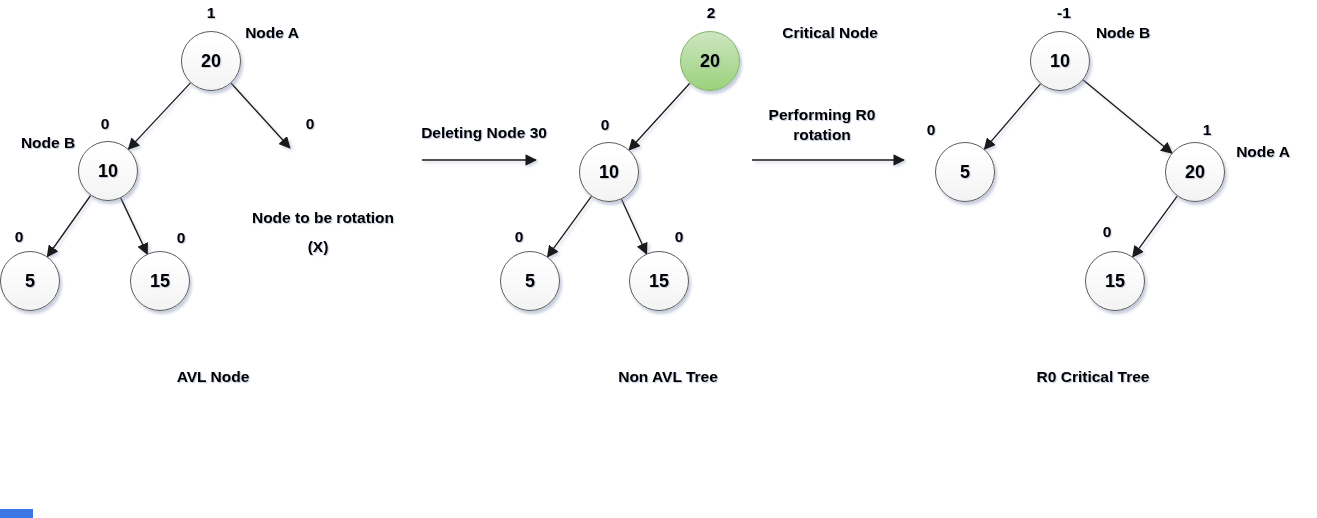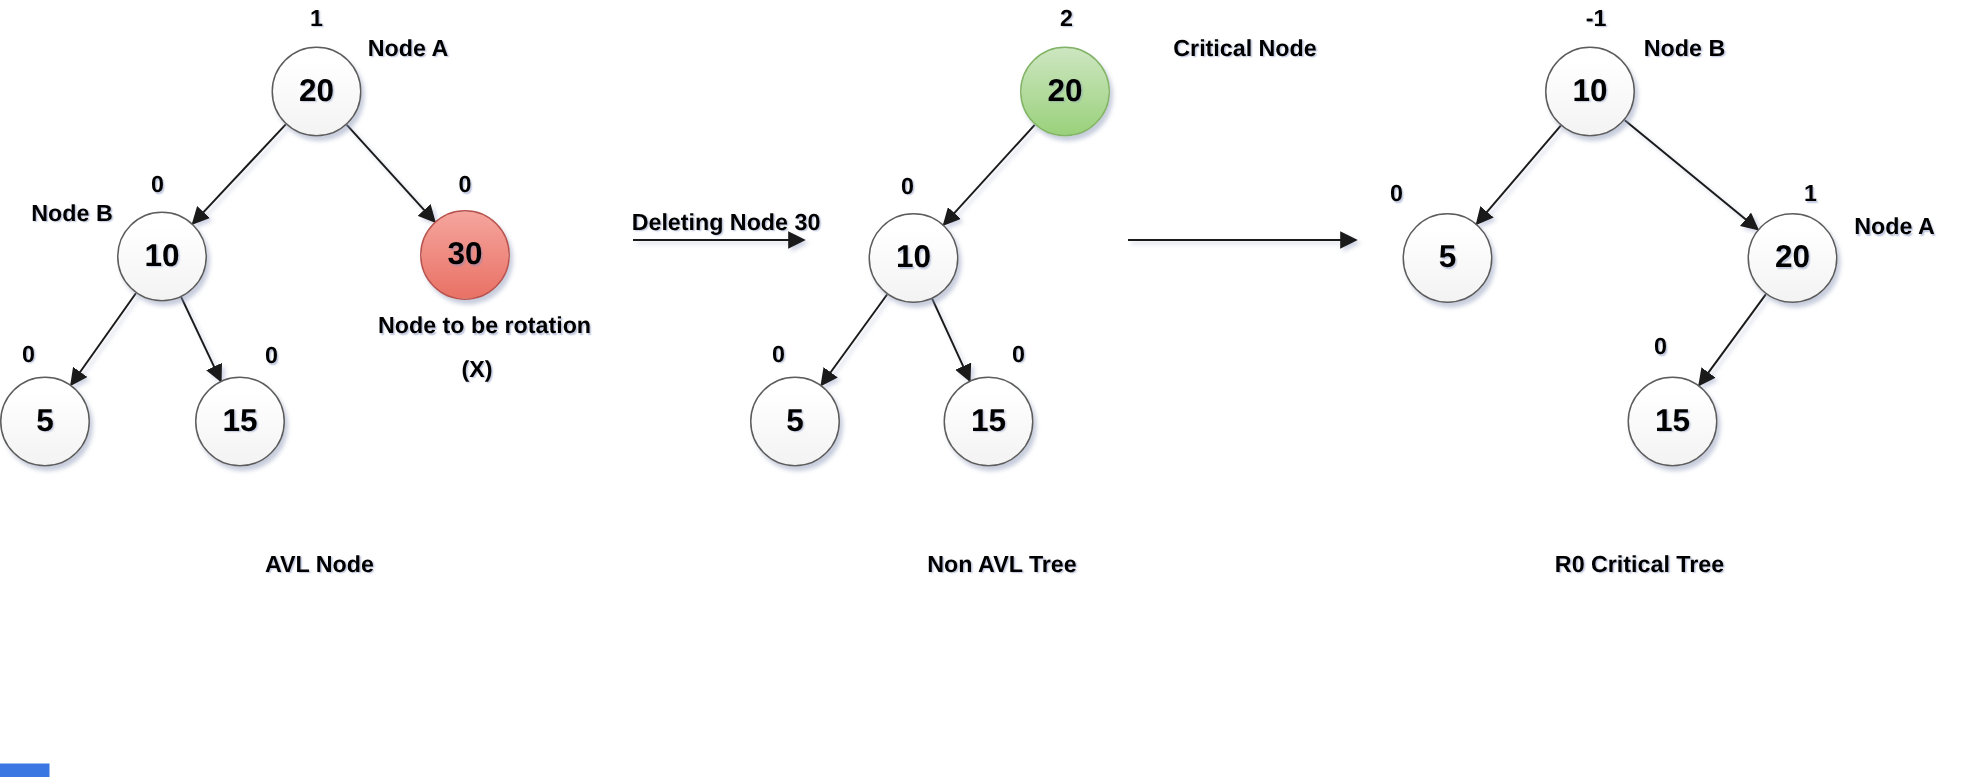--- a/index.html
+++ b/index.html
@@ -15,21 +15,21 @@
     position:absolute;left:0;top:0;width:1317px;height:518px;
     filter:drop-shadow(2px 2px 1.5px rgba(125,140,185,0.38));
   }
   #edges-layer line{stroke:#1a1a1a;stroke-width:1.3;}
   .node{
     position:absolute;width:60px;height:60px;border-radius:50%;
     border:1.3px solid #5c5c5c;
     background:linear-gradient(180deg,#ffffff 15%,#f3f3f3 100%);
     box-shadow:2px 3px 3px rgba(130,145,180,0.45);
     display:flex;align-items:center;justify-content:center;
-    font-size:21px;font-weight:bold;
+    font-size:18px;font-weight:bold;
     text-shadow:1px 1px 1px rgba(125,140,190,0.45);
     box-sizing:border-box;
   }
   .node.red{
     background:linear-gradient(180deg,#f5a59d 0%,#e97165 100%);
     border-color:#b85450;
   }
   .node.green{
     background:linear-gradient(180deg,#cde6c1 0%,#9ad17b 100%);
     border-color:#82b366;
@@ -72,23 +72,20 @@
 
     <line x1="422" y1="160" x2="536" y2="160" marker-end="url(#arrow)"></line>
     <line x1="752" y1="160" x2="904" y2="160" marker-end="url(#arrow)"></line>
   </svg>
 
   <div class="node" style="left:181px;top:31px">
       <span>20</span>
     </div>
   <div class="node" style="left:78px;top:141px">
       <span>10</span>
-    </div>
-  <div class="node red" style="left:280px;top:140px">
-      <span>30</span>
     </div>
   <div class="node" style="left:0px;top:251px">
       <span>5</span>
     </div>
   <div class="node" style="left:130px;top:251px">
       <span>15</span>
     </div>
 
   <div class="lbl" style="left:211px;top:13px">1</div>
   <div class="lbl" style="left:272px;top:33px">Node A</div>
@@ -135,16 +132,20 @@
     </div>
 
   <div class="lbl" style="left:1064px;top:13px">-1</div>
   <div class="lbl" style="left:1123px;top:33px">Node B</div>
   <div class="lbl" style="left:931px;top:130px">0</div>
   <div class="lbl" style="left:1207px;top:130px">1</div>
   <div class="lbl" style="left:1263px;top:152px">Node A</div>
   <div class="lbl" style="left:1107px;top:232px">0</div>
   <div class="lbl" style="left:1093px;top:377px">R0 Critical Tree</div>
 
-  <div class="lbl" style="left:484px;top:149px">Deleting Node 30</div>
+  <div class="lbl" style="left:484px;top:133px">Deleting Node 30</div>
+  <div class="lbl two-line" style="left:822px;top:125px">
+    <div>Performing R0</div>
+    <div>rotation</div>
+  </div>
 
   <div id="corner-bar"></div>
 </div>
 
 </body></html>

